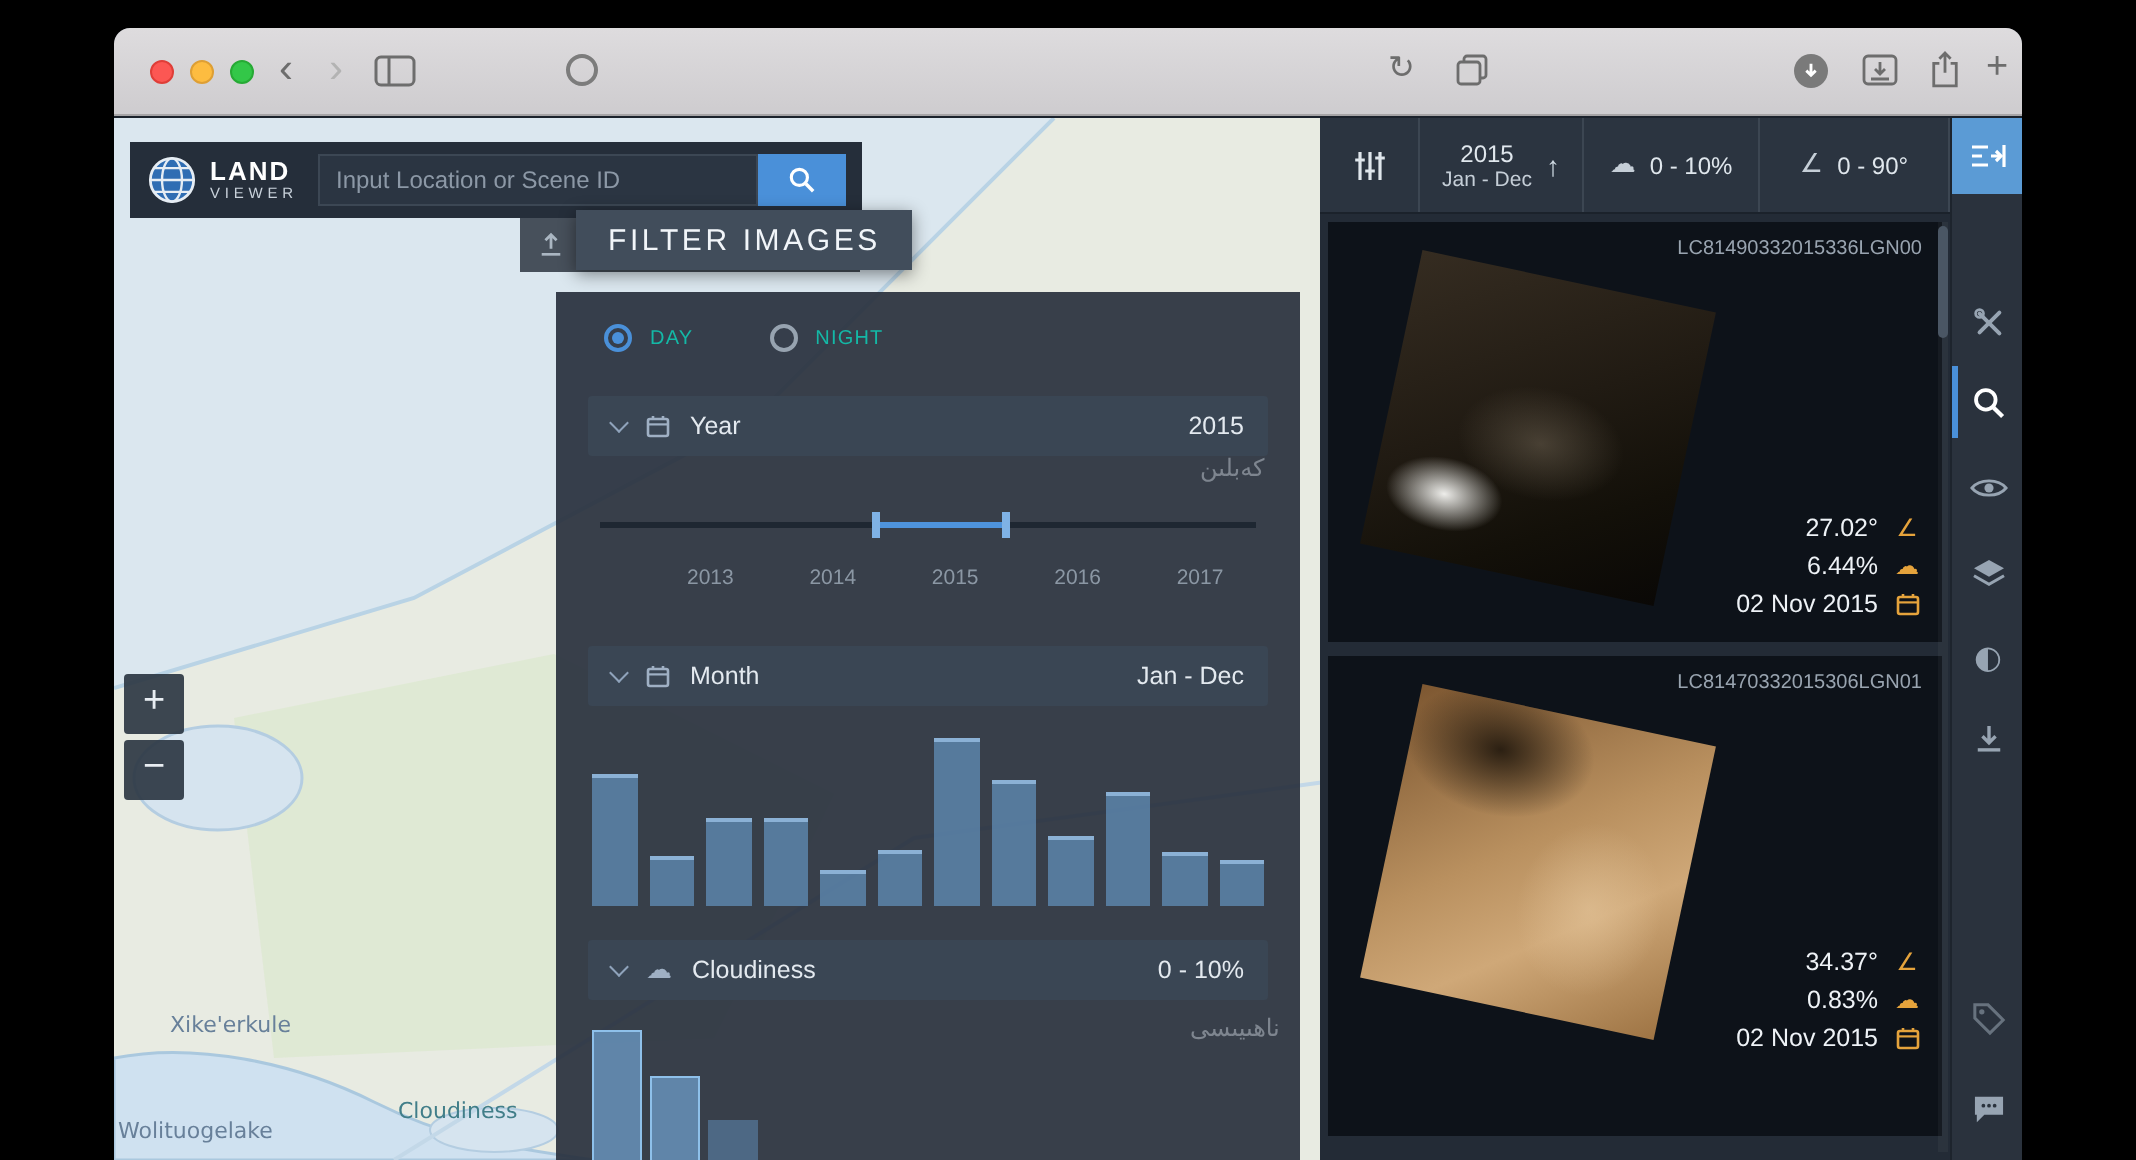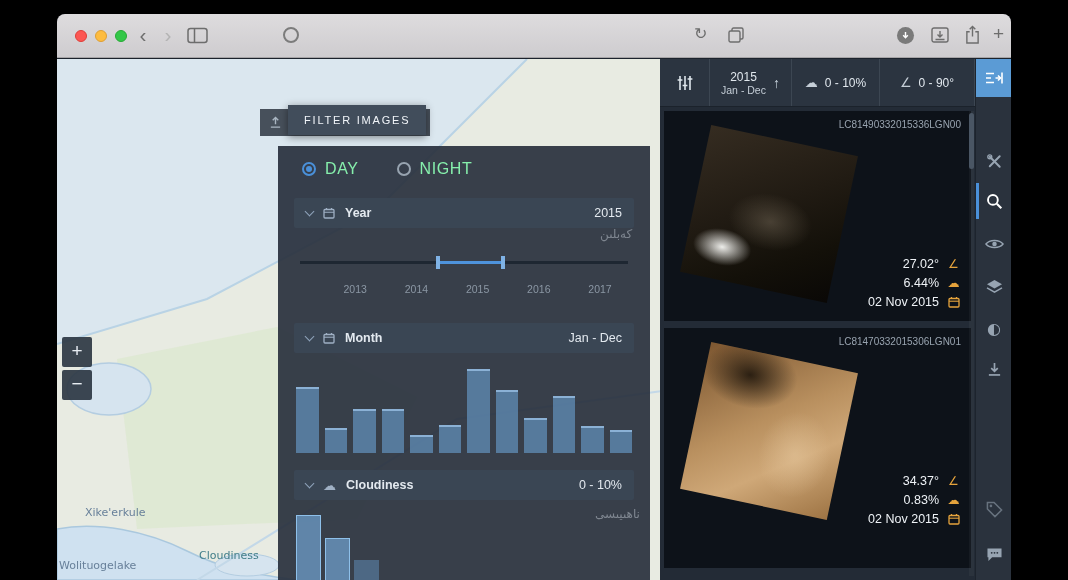--- a/index.html
+++ b/index.html
@@ -54,39 +54,39 @@
   .searchbox input::placeholder { color:#8c98a6; }
   .searchbtn { width:44px; height:26px; background:#4a90d9; border:none; display:flex;
                align-items:center; justify-content:center; cursor:pointer; }
 
   
   .aoibar { position:absolute; left:203px; top:50px; width:170px; height:27px;
             background:rgba(38,46,58,.82); display:flex; align-items:center; padding:0 9px; }
   .aoibar .aoitext { margin-left:auto; font-size:9.5px; color:#b4bec9; letter-spacing:1.4px;
                      white-space:nowrap; }
   .tooltip { position:absolute; left:231px; top:46px; height:30px; background:#414d5b;
-             color:#f1f5f9; font-size:11px; letter-spacing:1.8px; display:flex;
+             color:#f1f5f9; font-size:15px; letter-spacing:1.8px; display:flex;
              align-items:center; padding:0 16px; box-shadow:0 2px 8px rgba(0,0,0,.45); z-index:5; }
 
   
   .fpanel { position:absolute; left:221px; top:87px; width:372px; bottom:0;
             background:rgba(40,48,61,.92); padding:14px 16px 0; overflow:hidden; }
   .radiorow { display:flex; gap:38px; margin-left:8px; height:18px; align-items:center; }
   .radioitem { display:flex; align-items:center; gap:9px; cursor:pointer; }
   .radio { width:14px; height:14px; border-radius:50%; position:relative; }
   .radio.on  { border:2px solid #4a90d9; }
   .radio.on::after { content:""; position:absolute; inset:2px; border-radius:50%; background:#4a90d9; }
   .radio.off { border:2px solid #97a3b0; }
-  .radiolabel { font-size:16px; color:#86efac; letter-spacing:.6px;text-align:center; }
+  .radiolabel { font-size:10px; color:#14b8a6; letter-spacing:.6px;text-align:center; }
   .sechead { height:30px; background:#3a4654; border-radius:2px; display:flex; align-items:center;
              padding:0 12px; gap:10px; cursor:pointer; }
   .sec-year { margin-top:20px; } .sec-month { margin-top:26px; } .sec-cloud { margin-top:17px; }
   .chev { width:7px; height:7px; border-left:1.6px solid #8fa3bb; border-bottom:1.6px solid #8fa3bb;
           transform:rotate(-45deg); margin-top:-3px; }
-  .seclabel { font-size:12.5px; color:#e3e9ef;font-weight:bold; }
+  .seclabel { font-size:12.5px; color:#e3e9ef; }
   .secvalue { margin-left:auto; font-size:12.5px; color:#e3e9ef; }
   .sicon { color:#9fb0c4; display:flex; }
 
   .sliderwrap { margin:28px 6px 0; position:relative; height:13px; }
   .strackline { position:absolute; left:0; right:0; top:5px; height:3px; background:#1e2732; }
   .srange { position:absolute; top:5px; left:42%; width:20%; height:3px; background:#4e93dc; }
   .shandle { position:absolute; top:0; width:4px; height:13px; background:#7fb2e5;
              transform:translateX(-50%); cursor:ew-resize; }
   .yticks { position:relative; height:14px; margin-top:14px; }
   .yticks span { position:absolute; transform:translateX(-50%); font-size:10.5px; color:#8b97a4; }
@@ -232,20 +232,43 @@
       </div>
 
       <span class="maplabel faint" style="left:543px; top:168px; z-index:6">كەبلىن</span>
       <span class="maplabel faint" style="left:538px; top:448px; z-index:6">ناھىيىسى</span>
 
       <div class="zoomctl">
         <div class="zoombtn">+</div>
         <div class="zoombtn">−</div>
       </div>
 
+      <div class="appbar">
+        <div class="logo">
+          <svg width="26" height="26" viewBox="0 0 24 24">
+            <circle cx="12" cy="12" r="10" fill="#2f6db3"></circle>
+            <circle cx="12" cy="12" r="10" fill="none" stroke="#e6edf4" stroke-width="1.3"></circle>
+            <ellipse cx="12" cy="12" rx="4.6" ry="10" fill="none" stroke="#e6edf4" stroke-width="1.1"></ellipse>
+            <path d="M2 12 H22 M3.6 6.5 H20.4 M3.6 17.5 H20.4" stroke="#e6edf4" stroke-width="1.1" fill="none"></path>
+          </svg>
+          <div class="logotext">
+            <div class="l1">LAND</div>
+            <div class="l2">VIEWER</div>
+          </div>
+        </div>
+        <div class="searchbox">
+          <input type="text" placeholder="Input Location or Scene ID" style="">
+          <button class="searchbtn">
+            <svg width="14" height="14" viewBox="0 0 16 16">
+                <circle cx="6.5" cy="6.5" r="4.6" fill="none" stroke="#fff" stroke-width="1.8"></circle>
+                <line x1="10.2" y1="10.2" x2="14.4" y2="14.4" stroke="#fff" stroke-width="2"></line>
+              </svg>
+          </button>
+        </div>
+      </div>
 
       <div class="aoibar">
         <svg width="13" height="13" viewBox="0 0 14 14">
             <path d="M7 1.5 V9 M4 4.5 L7 1.5 L10 4.5" stroke="#aab6c2" stroke-width="1.5" fill="none"></path>
             <path d="M2 12 H12" stroke="#aab6c2" stroke-width="1.5"></path>
           </svg>
         <span class="aoitext">AREA OF INTEREST</span>
       </div>
       <div class="tooltip">FILTER IMAGES</div>
 

